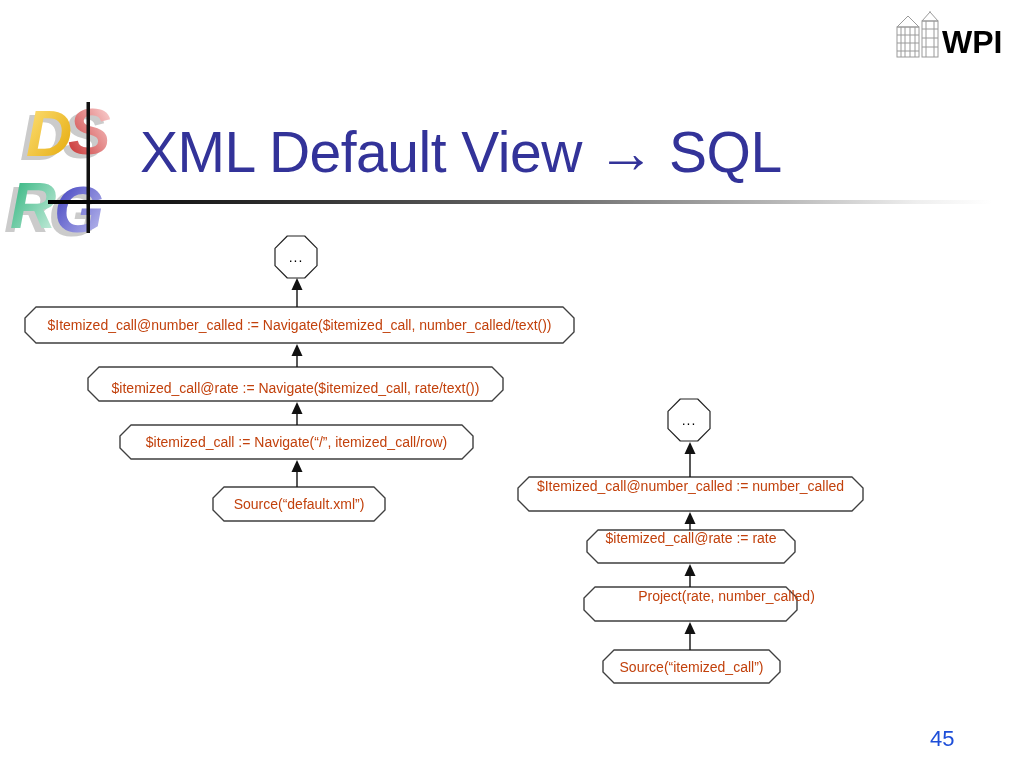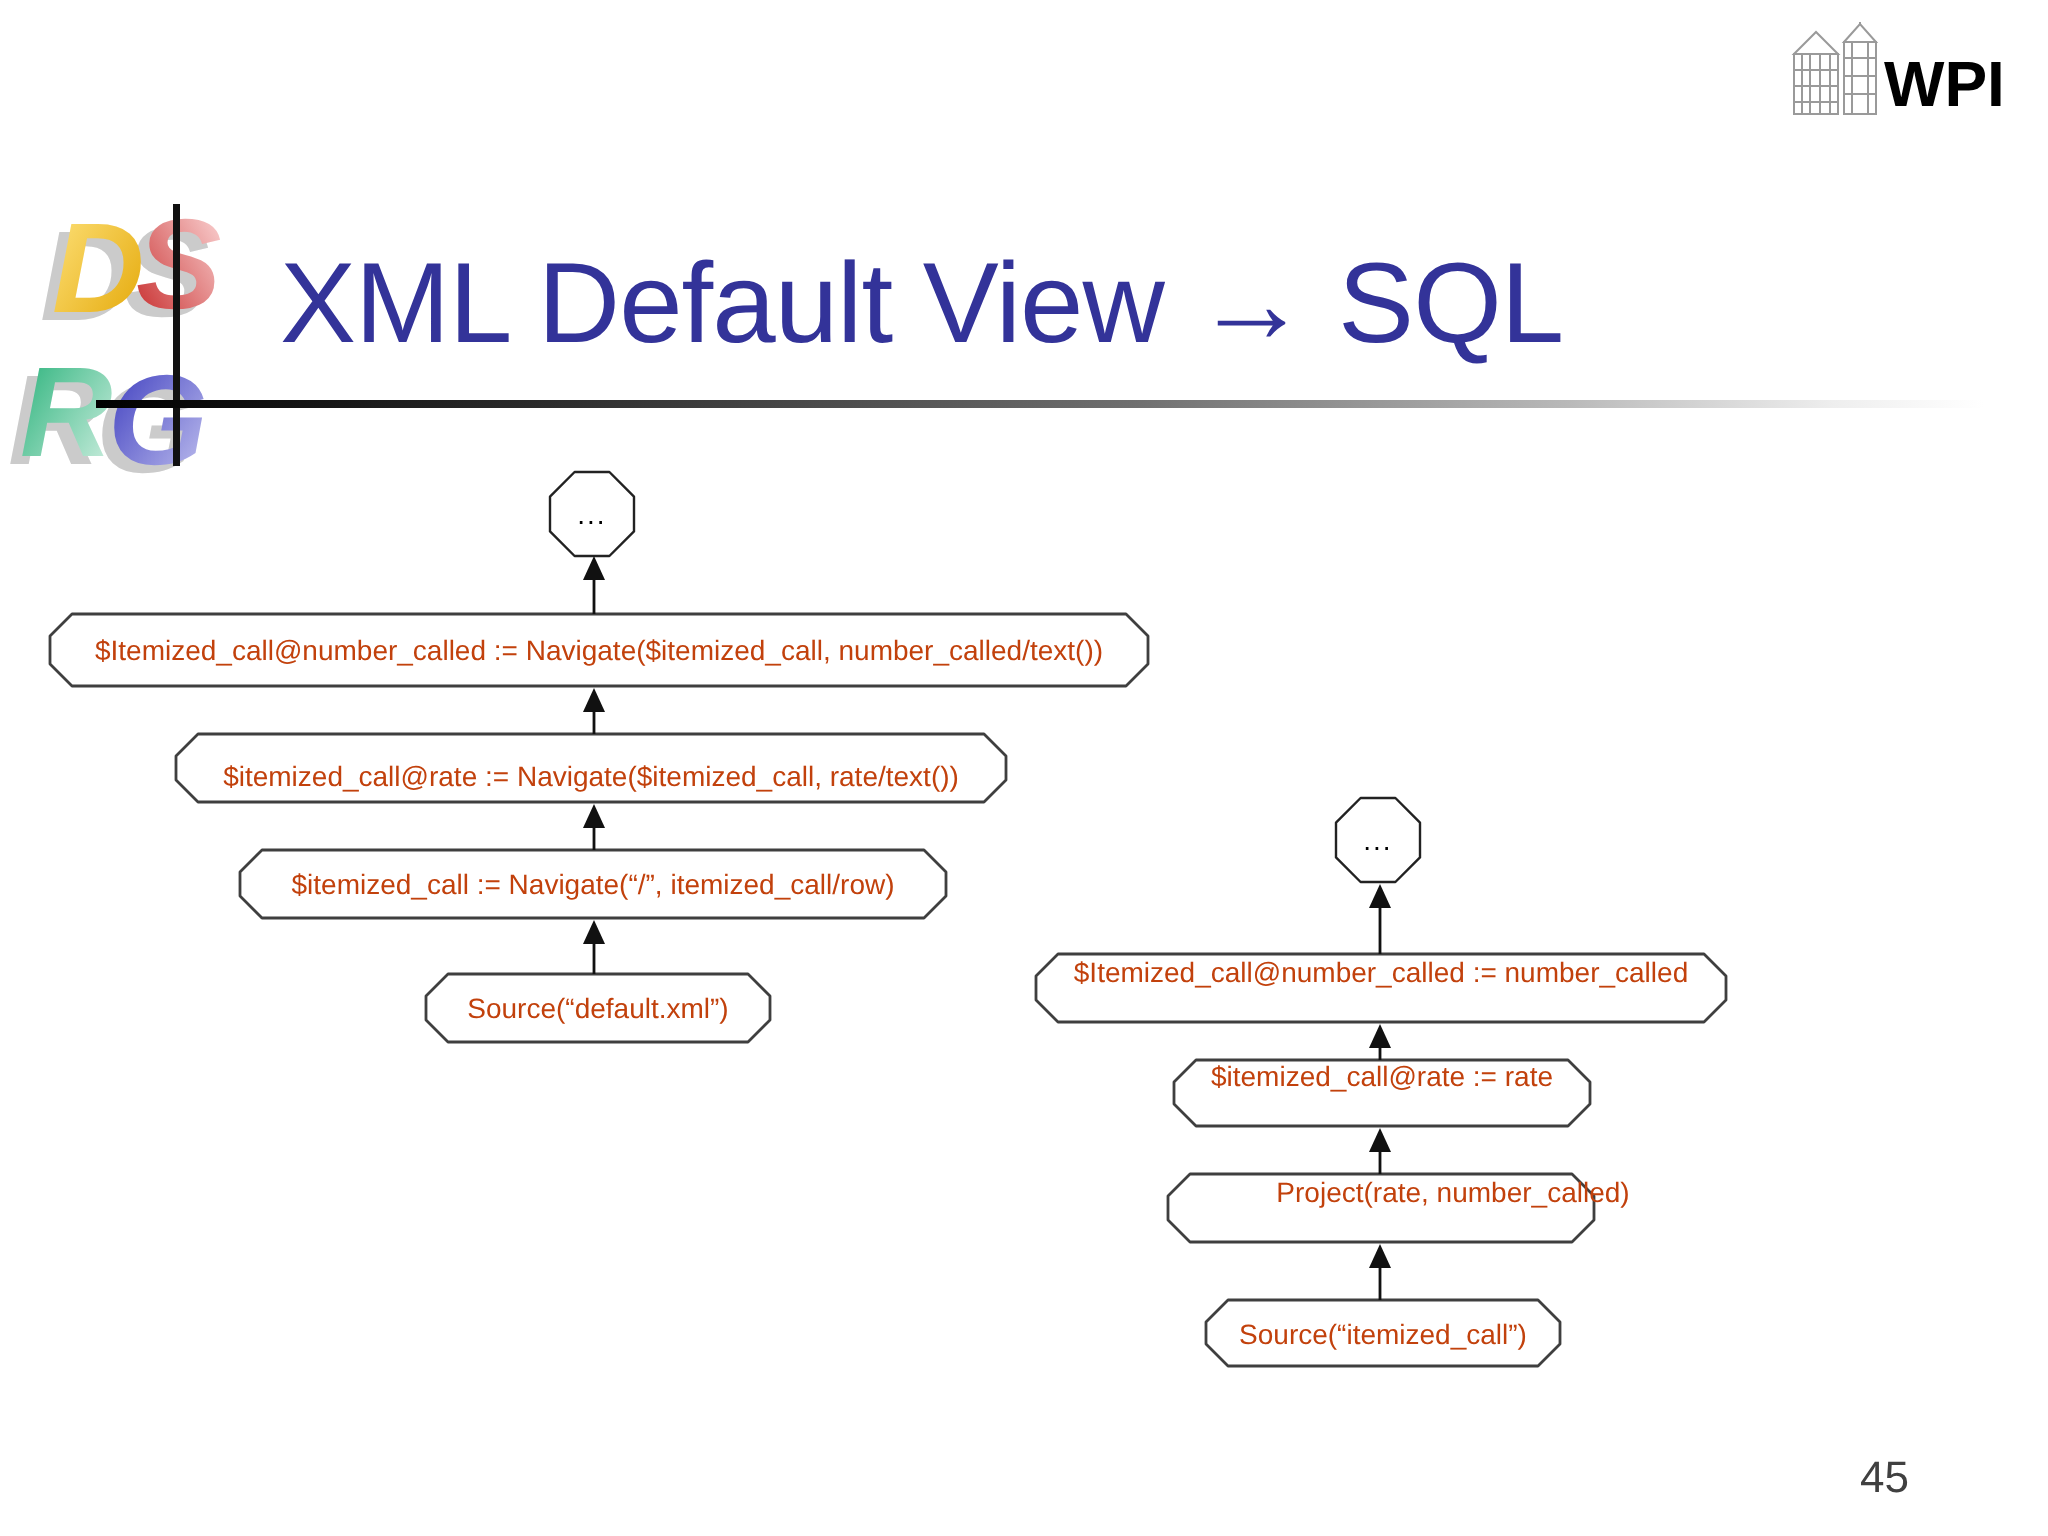--- a/index.html
+++ b/index.html
@@ -21,21 +21,21 @@
   .nlabel{
     position:absolute;display:flex;align-items:center;justify-content:center;
     font-size:14px;color:#c2410c;white-space:nowrap;
   }
   .ellipsis-label{
     position:absolute;display:flex;align-items:center;justify-content:center;
     font-size:14px;color:#000;letter-spacing:1px;
   }
   #page-number{
     position:absolute;left:930px;top:726px;width:40px;
-    font-size:22px;color:#404040;text-align:left;
+    font-size:22px;color:#1d4ed8;text-align:left;
   }
   #wpi-logo{position:absolute;left:891px;top:11px;width:118px;height:52px;}
   #dsrg-logo{position:absolute;left:0px;top:90px;width:155px;height:150px;}
 </style>
 </head>
 <body>
 
 <div id="slide">
 
   <svg id="dsrg-logo" viewBox="0 0 155 150" xmlns="http://www.w3.org/2000/svg">

